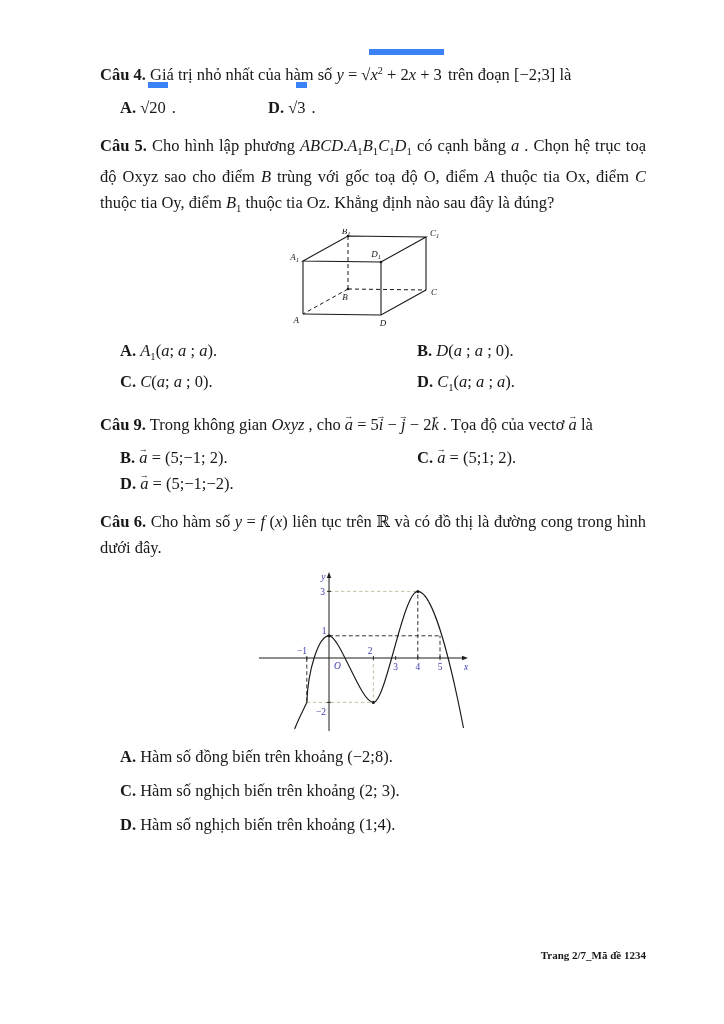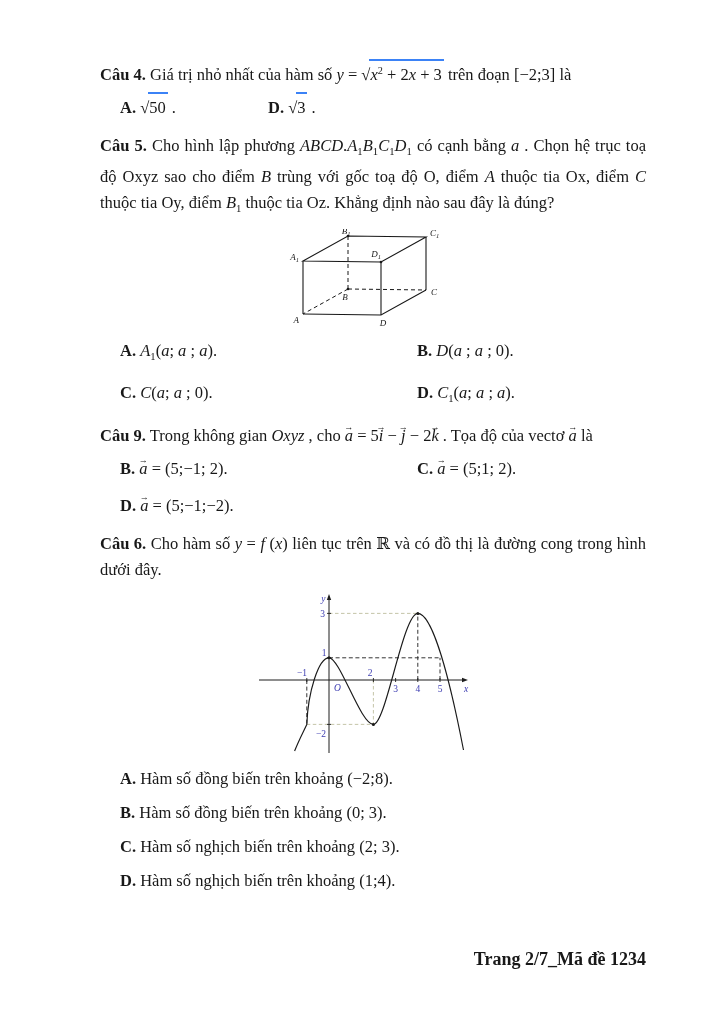--- a/index.html
+++ b/index.html
@@ -6,48 +6,48 @@
   .page{position:relative;width:724px;height:1024px;background:#ffffff;overflow:hidden;
         font-family:"Liberation Serif","DejaVu Serif",serif;color:#181818;}
   .content{position:absolute;left:100px;top:0;width:546px;font-size:16.5px;line-height:26px;text-align:justify;}
   .spacer-top{height:62px;}
   .stem{margin:0 0 7px 0;}
   .qlabel{font-weight:bold;}
   i{font-style:italic;}
   sub{font-size:0.65em;}
   sup{font-size:0.62em;line-height:0;}
   .sqrt{white-space:nowrap;}
-  .sqrt .rd{border-top:2px solid #3b82f6;padding:4px 2px 0 1px;margin-left:-1px;}
+  .sqrt .rd{border-top:6px solid #3b82f6;padding:10px 2px 0 1px;margin-left:-1px;}
   .vec{position:relative;display:inline-block;line-height:1;}
   .vec::after{content:"\2192";position:absolute;left:50%;transform:translateX(-50%);top:-0.62em;
               font-size:0.55em;font-style:normal;}
   .opts{display:grid;margin:0 0 12px 0;}
   .opts .opt{padding-left:20px;white-space:nowrap;}
   .row4{grid-template-columns:148px 142px 143px 1fr;}
-  .row2{grid-template-columns:297px 1fr;row-gap:11px;}
+  .row2{grid-template-columns:297px 1fr;}
   .letter{font-weight:bold;}
   .optlist .opt{display:block;padding-left:20px;margin-bottom:8px;}
   .cube-wrap{width:160px;height:100px;margin:5px 0 9px 188px;}
   .graph-wrap{width:235px;height:170px;margin:2px 0 6px 150px;}
   .prompt{margin:0 0 8px 0;}
-  .footer{position:absolute;right:78px;top:949px;font-weight:bold;font-size:18px;}
+  .footer{position:absolute;right:78px;top:949px;font-weight:bold;font-size:11px;}
   svg text{font-family:"Liberation Serif","DejaVu Serif",serif;}
 </style>
 </head>
 <body>
 
 <div class="page">
   <div class="content">
     <div class="spacer-top"></div>
 
     <section>
       <p class="stem"><span class="qlabel">Câu 4.</span>
         <span>Giá trị nhỏ nhất của hàm số <i>y</i> = <span class="sqrt">√<span class="rd"><i>x</i><sup>2</sup> + 2<i>x</i> + 3</span></span> trên đoạn [−2;3] là</span></p>
       <div class="opts row4">
-        <span class="opt"><span class="letter">A.</span> <span><span class="sqrt">√<span class="rd">50</span></span> .</span></span>
+        <span class="opt"><span class="letter">A.</span> <span><span class="sqrt">√<span class="rd">20</span></span> .</span></span>
         <span class="opt"><span class="letter">D.</span> <span><span class="sqrt">√<span class="rd">3</span></span> .</span></span>
       </div>
     </section>
 
     <section>
       <p class="stem"><span class="qlabel">Câu 5.</span>
         <span>Cho hình lập phương <i>ABCD</i>.<i>A</i><sub>1</sub><i>B</i><sub>1</sub><i>C</i><sub>1</sub><i>D</i><sub>1</sub> có cạnh bằng <i>a</i> . Chọn hệ trục toạ độ Oxyz sao cho điểm <i>B</i> trùng với gốc toạ độ O, điểm <i>A</i> thuộc tia Ox, điểm <i>C</i> thuộc tia Oy, điểm <i>B</i><sub>1</sub> thuộc tia Oz. Khẳng định nào sau đây là đúng?</span></p>
 
       <div class="cube-wrap">
         <svg viewBox="0 0 160 100" width="160" height="100">
@@ -160,21 +160,20 @@
             <text x="84" y="101" font-style="italic">O</text>
             <text x="216" y="101.5" text-anchor="middle" font-style="italic">x</text>
             <text x="75.5" y="12" text-anchor="end" font-style="italic">y</text>
           </g>
         </svg>
       </div>
 
 
       <div class="optlist">
         <span class="opt"><span class="letter">A.</span> <span>Hàm số đồng biến trên khoảng (−2;8).</span></span>
-        <span class="opt"><span class="letter">B.</span> <span>Hàm số đồng biến trên khoảng (0; 3).</span></span>
         <span class="opt"><span class="letter">C.</span> <span>Hàm số nghịch biến trên khoảng (2; 3).</span></span>
         <span class="opt"><span class="letter">D.</span> <span>Hàm số nghịch biến trên khoảng (1;4).</span></span>
       </div>
     </section>
   </div>
 
   <div class="footer">Trang 2/7_Mã đề 1234</div>
 </div>
 
 </body></html>

